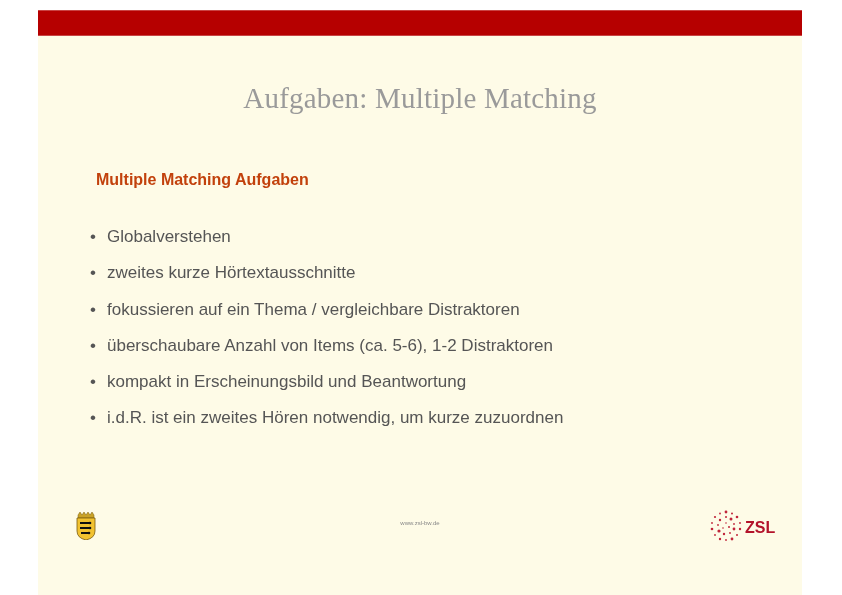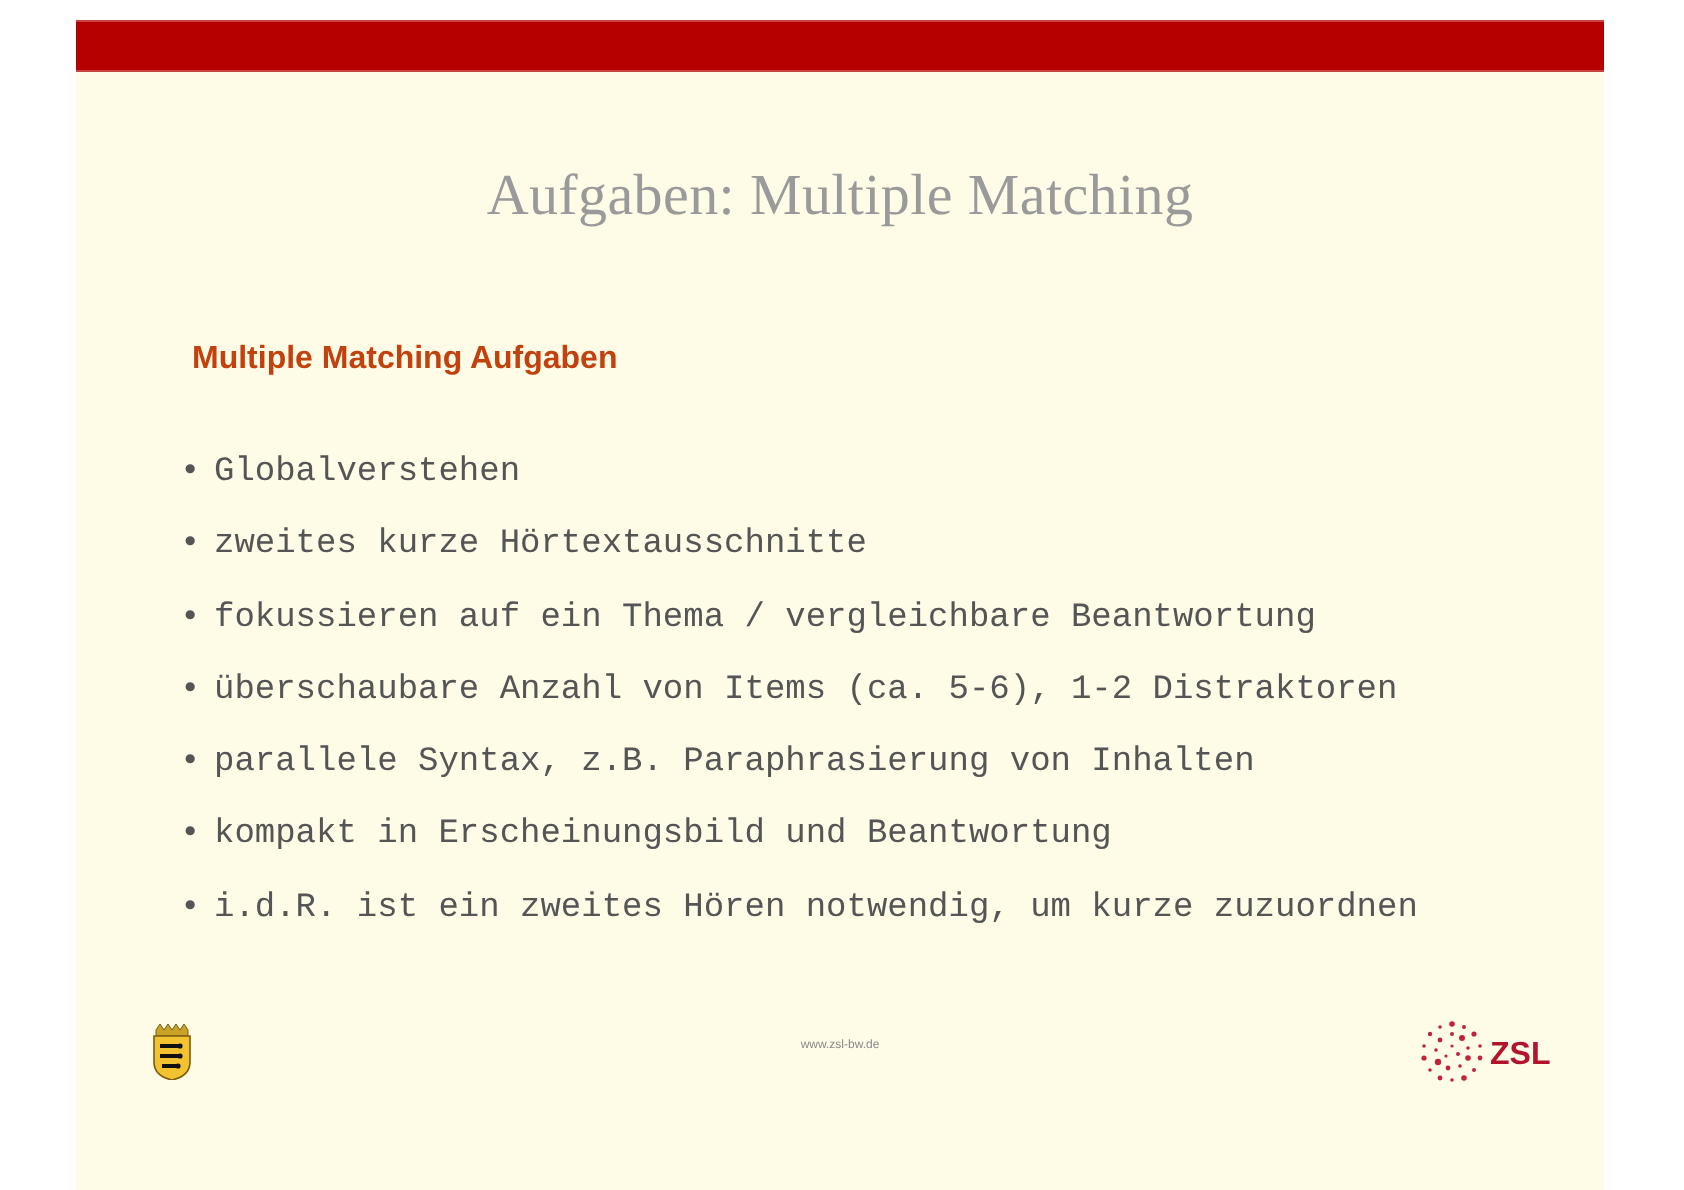--- a/index.html
+++ b/index.html
@@ -54,21 +54,21 @@
       position: absolute;
       left: 52px;
       top: 217px;
       margin: 0;
       padding: 0;
       list-style: none;
     }
     .bullet {
       position: relative;
       height: 36.3px;
-      font-family: Liberation Mono, monospace;
+      font-family: Liberation Sans, sans-serif;
       font-size: 17px;
       color: #555555;
       white-space: nowrap;
     }
     .bullet-dot {
       display: inline-block;
       width: 17px;
       color: #555555;
     }
     .footer-crest {
@@ -111,23 +111,22 @@
 <div class="slide">
   <div class="topbar"></div>
 
   <div class="title">Aufgaben: Multiple Matching</div>
 
   <div class="subtitle">Multiple Matching Aufgaben</div>
 
   <ul class="bullets">
     <li class="bullet"><span class="bullet-dot">•</span><span>Globalverstehen</span></li>
     <li class="bullet"><span class="bullet-dot">•</span><span>zweites kurze Hörtextausschnitte</span></li>
-    <li class="bullet"><span class="bullet-dot">•</span><span>fokussieren auf ein Thema / vergleichbare Beantwortung</span></li>
+    <li class="bullet"><span class="bullet-dot">•</span><span>fokussieren auf ein Thema / vergleichbare Distraktoren</span></li>
     <li class="bullet"><span class="bullet-dot">•</span><span>überschaubare Anzahl von Items (ca. 5-6), 1-2 Distraktoren</span></li>
-    <li class="bullet"><span class="bullet-dot">•</span><span>parallele Syntax, z.B. Paraphrasierung von Inhalten</span></li>
     <li class="bullet"><span class="bullet-dot">•</span><span>kompakt in Erscheinungsbild und Beantwortung</span></li>
     <li class="bullet"><span class="bullet-dot">•</span><span>i.d.R. ist ein zweites Hören notwendig, um kurze zuzuordnen</span></li>
   </ul>
 
   <div class="footer-crest">
     <svg width="20" height="28" viewBox="0 0 20 28">
       <path d="M2 3 L4 0 L6 3 L8 0 L10 3 L12 0 L14 3 L16 0 L18 3 L18 6 L2 6 Z" fill="#c9a227" stroke="#7a5c10" stroke-width="0.5"></path>
       <path d="M1 6 L19 6 L19 19 Q19 26 10 28 Q1 26 1 19 Z" fill="#f2c230" stroke="#7a5c10" stroke-width="0.8"></path>
       <path d="M4 10 L15 10 L15 12 L4 12 Z" fill="#111"></path>
       <path d="M4 15 L15 15 L15 17 L4 17 Z" fill="#111"></path>

